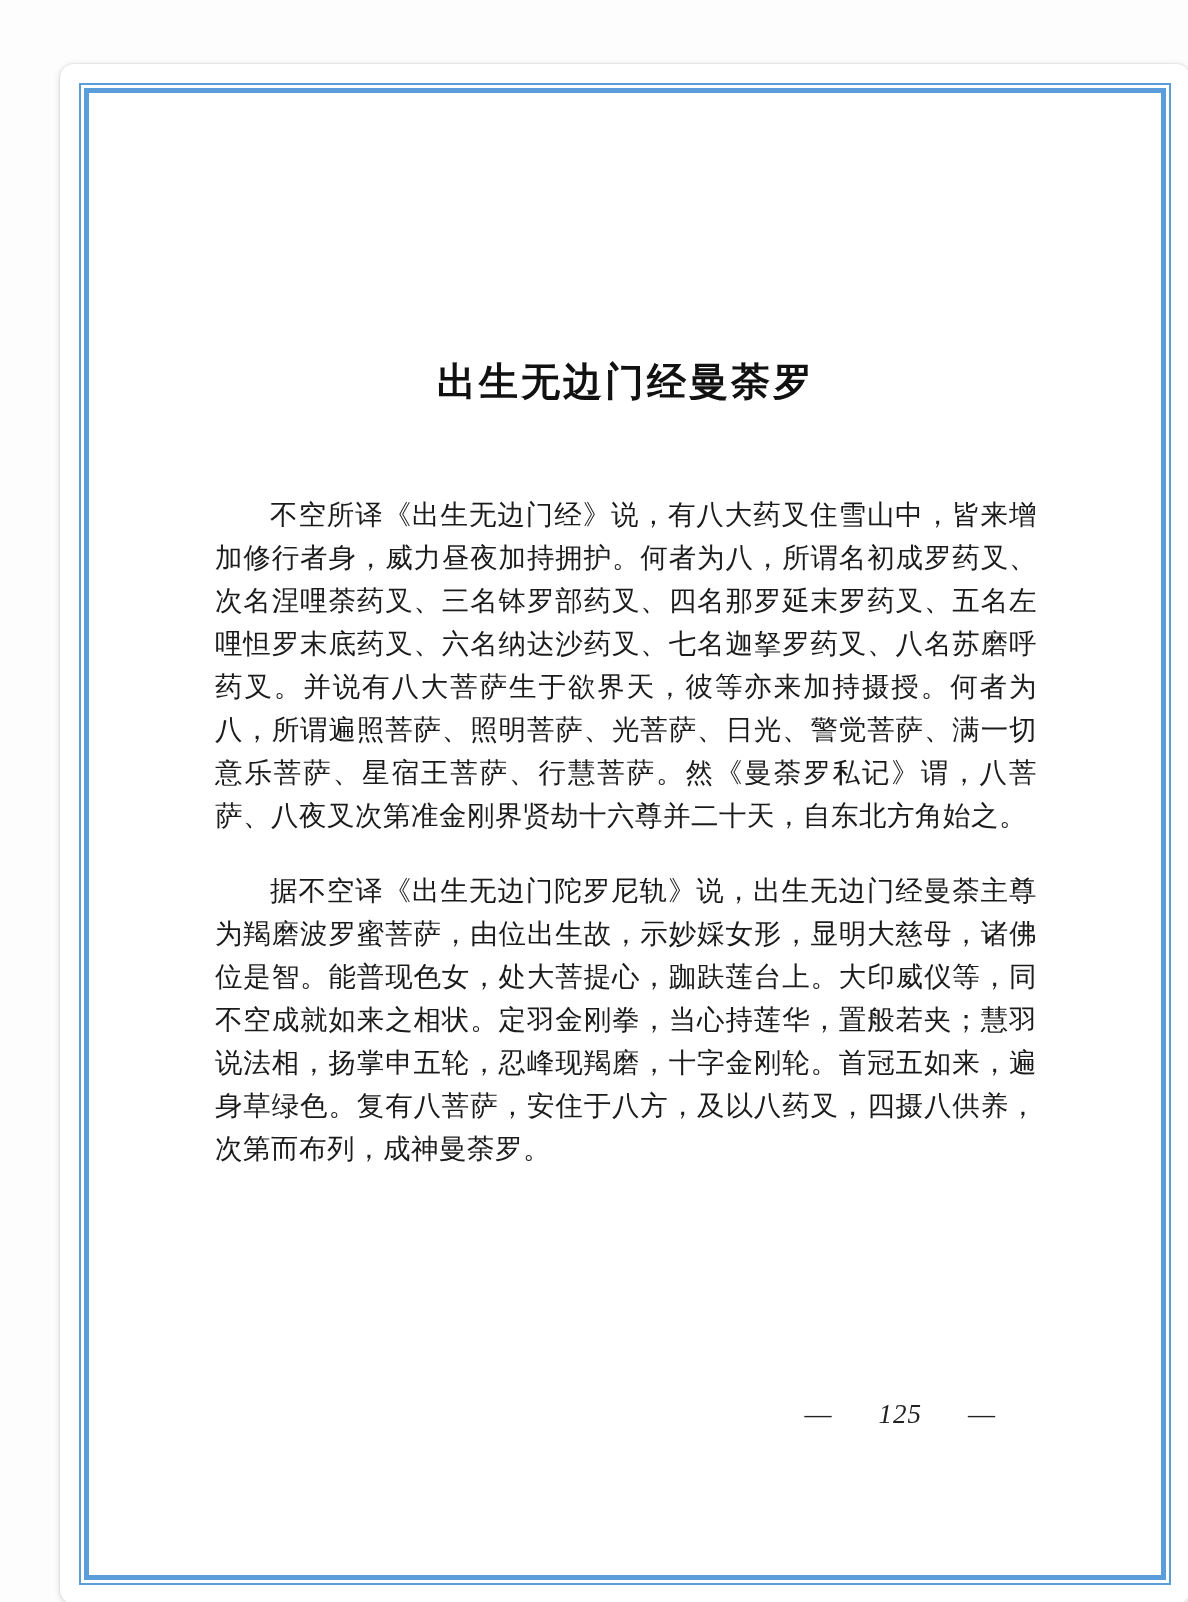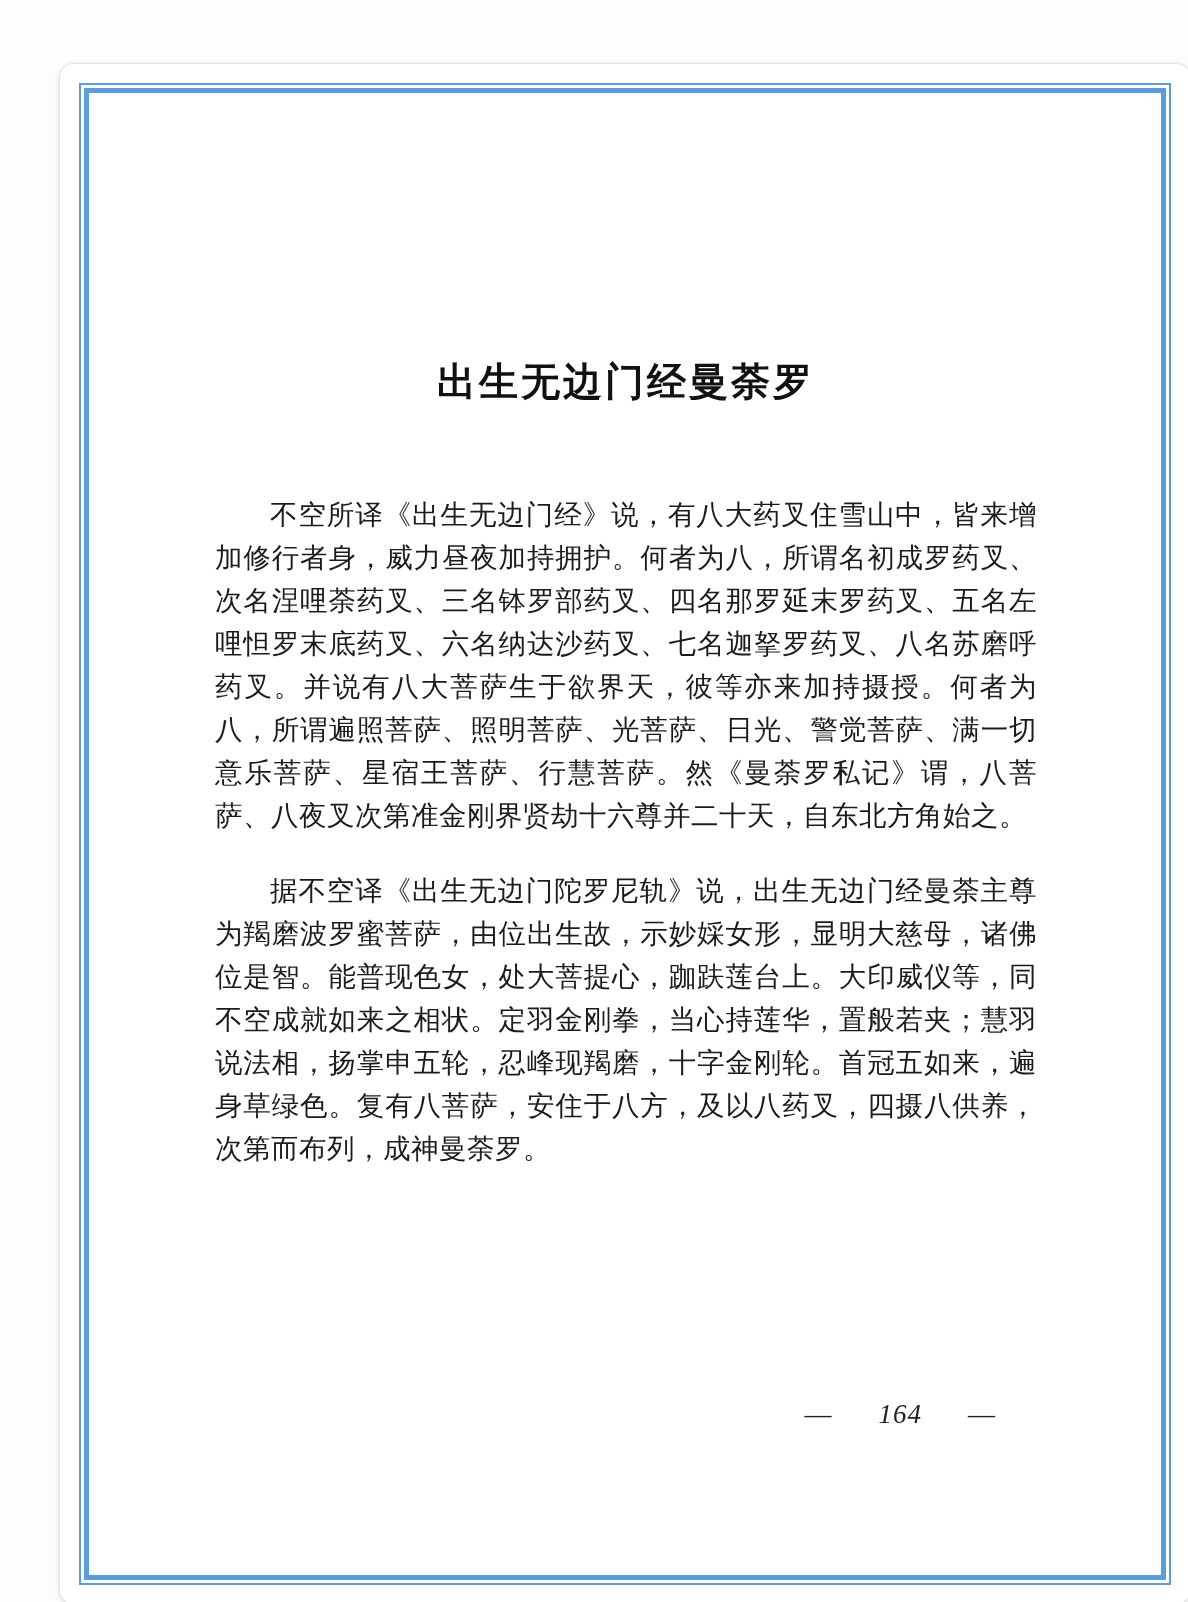--- a/index.html
+++ b/index.html
@@ -72,16 +72,16 @@
         <div class="content">
           <h1 class="title">出生无边门经曼荼罗</h1>
           <div class="body-text">
             <p>不空所译《出生无边门经》说，有八大药叉住雪山中，皆来增加修行者身，威力昼夜加持拥护。何者为八，所谓名初成罗药叉、次名涅哩荼药叉、三名钵罗部药叉、四名那罗延末罗药叉、五名左哩怛罗末底药叉、六名纳达沙药叉、七名迦拏罗药叉、八名苏磨呼药叉。并说有八大菩萨生于欲界天，彼等亦来加持摄授。何者为八，所谓遍照菩萨、照明菩萨、光菩萨、日光、警觉菩萨、满一切意乐菩萨、星宿王菩萨、行慧菩萨。然《曼荼罗私记》谓，八菩萨、八夜叉次第准金刚界贤劫十六尊并二十天，自东北方角始之。</p>
             <p>据不空译《出生无边门陀罗尼轨》说，出生无边门经曼荼主尊为羯磨波罗蜜菩萨，由位出生故，示妙婇女形，显明大慈母，诸佛位是智。能普现色女，处大菩提心，跏趺莲台上。大印威仪等，同不空成就如来之相状。定羽金刚拳，当心持莲华，置般若夹；慧羽说法相，扬掌申五轮，忍峰现羯磨，十字金刚轮。首冠五如来，遍身草绿色。复有八菩萨，安住于八方，及以八药叉，四摄八供养，次第而布列，成神曼荼罗。</p>
           </div>
         </div>
       </div>
     </div>
     <div class="folio">
-      <span class="dash">—</span><span class="num">164</span><span class="dash">—</span>
+      <span class="dash">—</span><span class="num">125</span><span class="dash">—</span>
     </div>
   </div>
 </div>
 
 </body></html>

